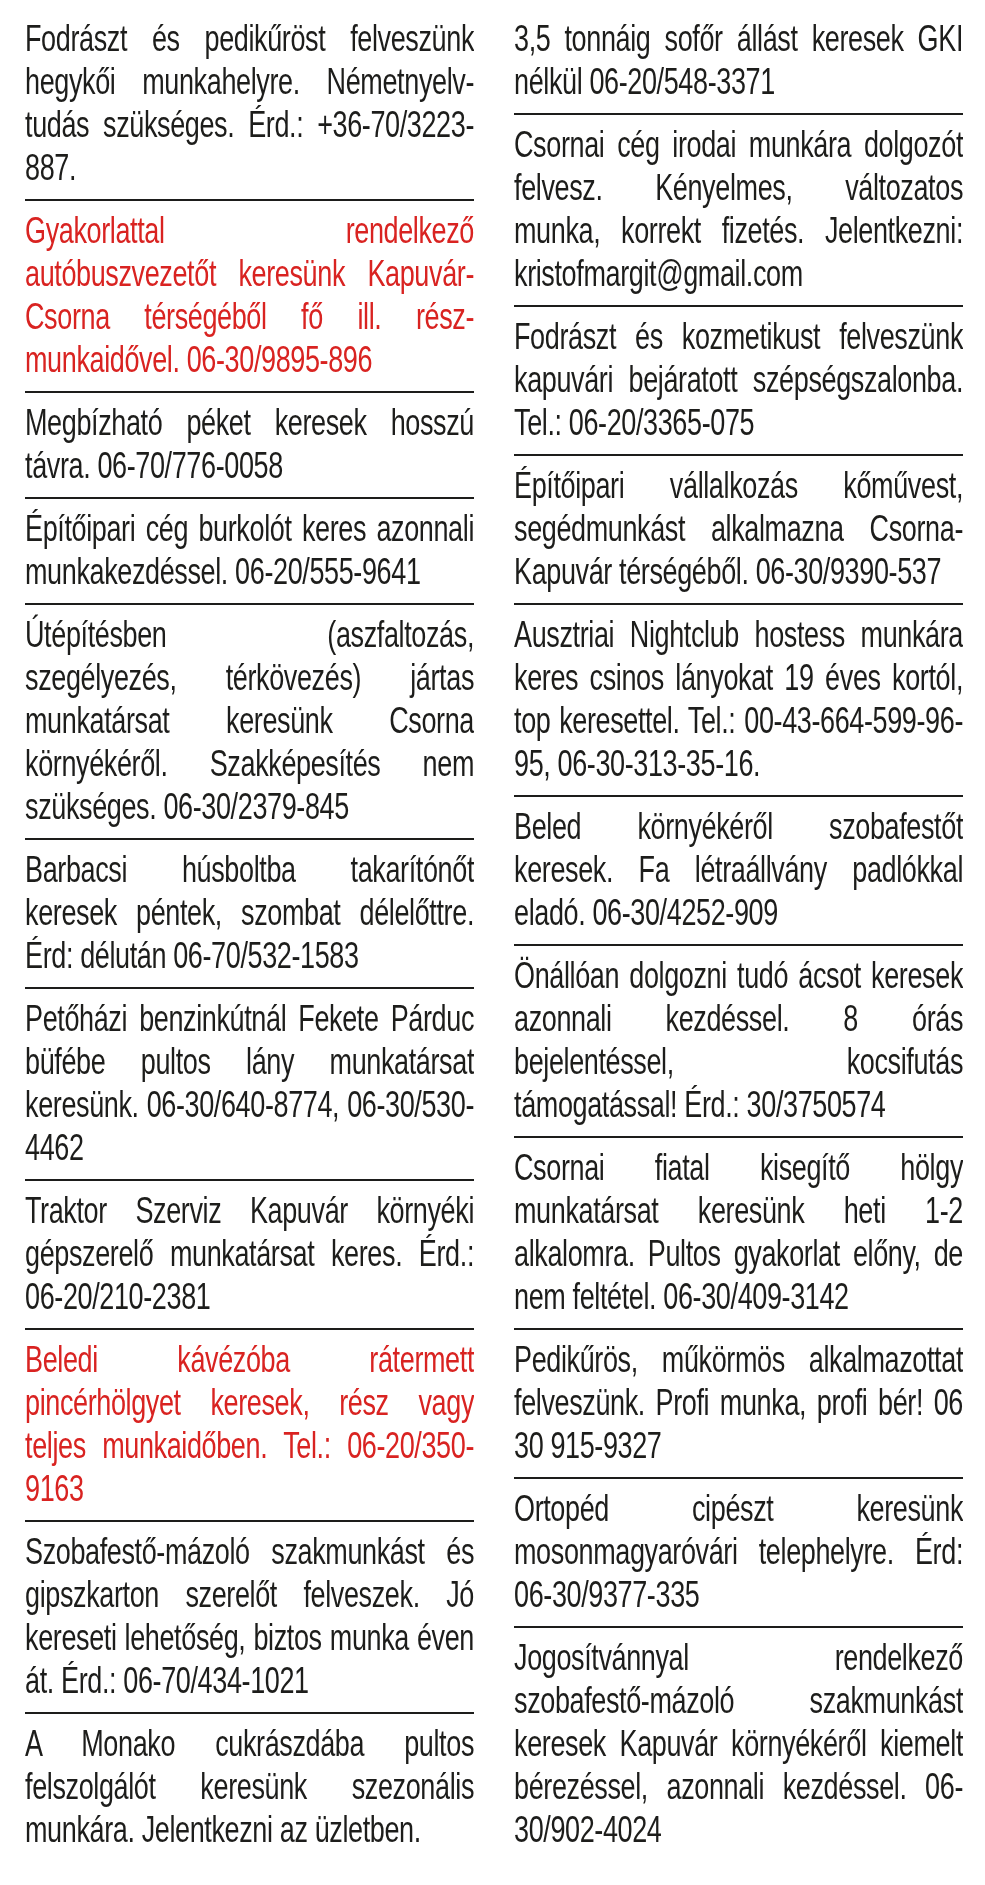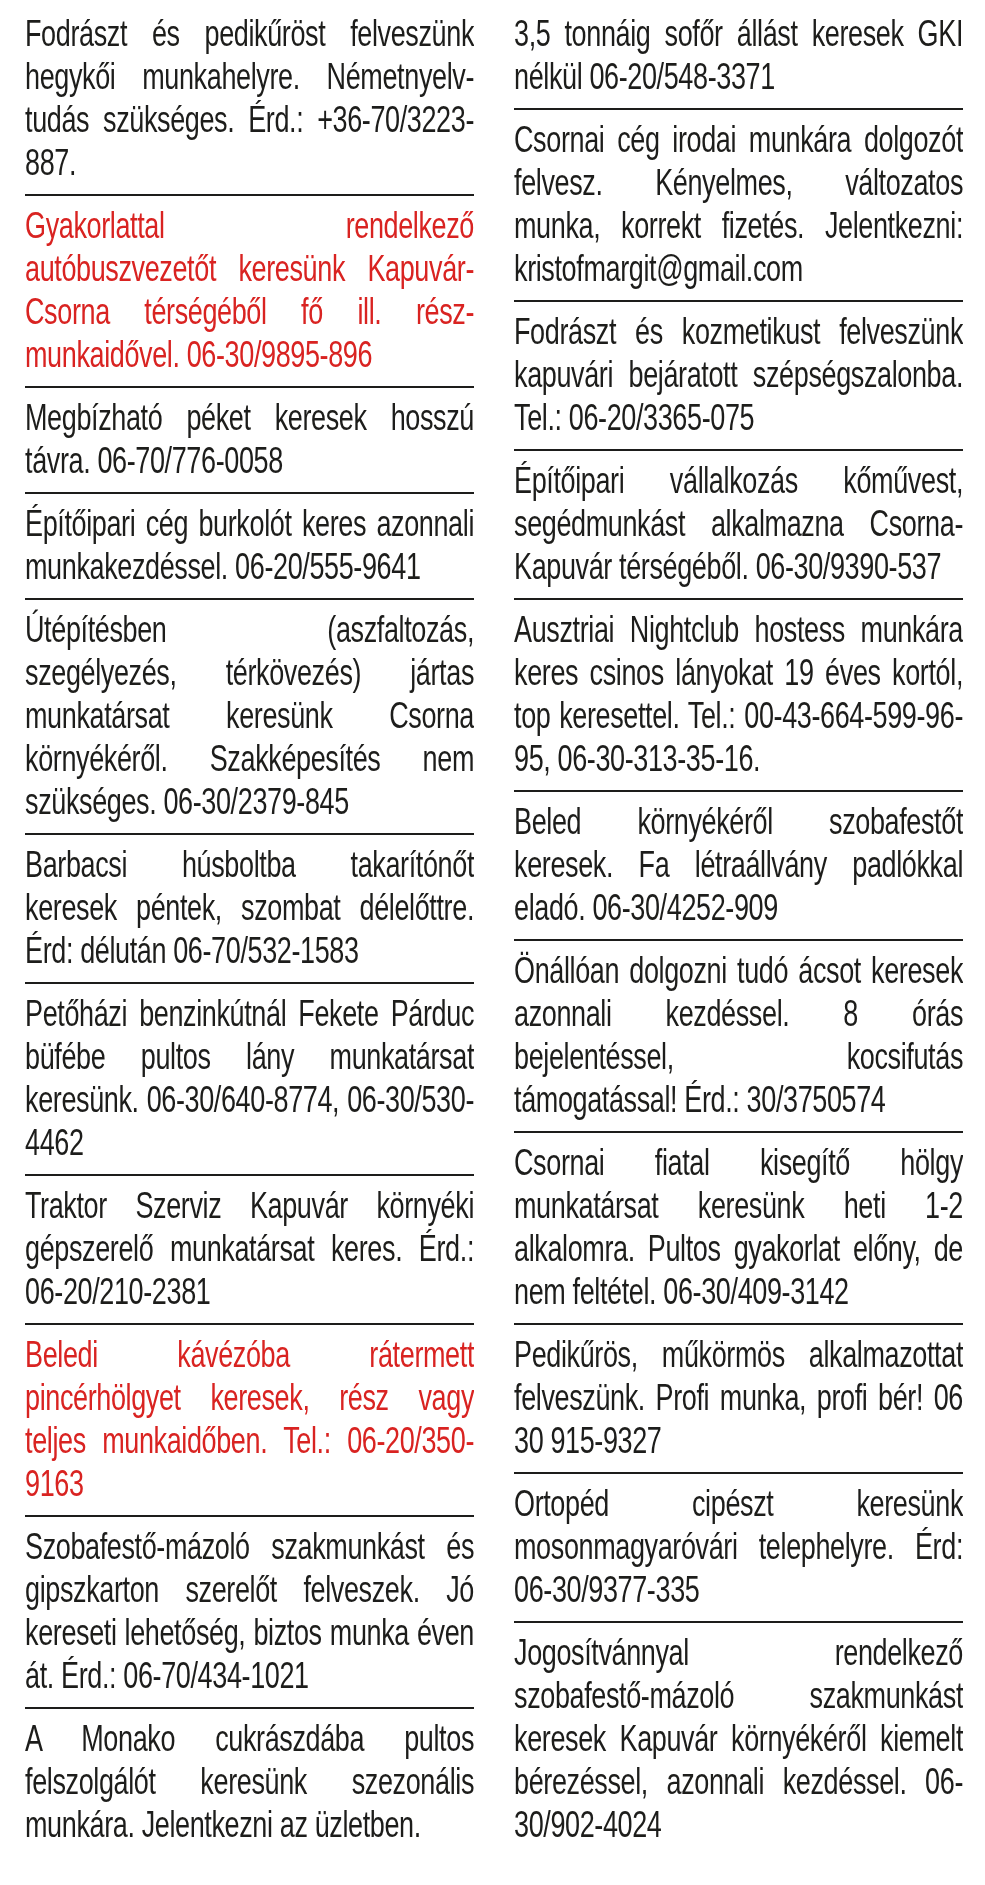--- a/index.html
+++ b/index.html
@@ -9,20 +9,21 @@
     width: 985px;
   }
   .page {
     box-sizing: border-box;
     width: 785px;
     min-height: 1885px;
     display: flex;
     gap: 40px;
     padding: 12px 23px 24px 25px;
     font-family: "Liberation Sans", sans-serif;
+    align-items: flex-end;
   }
   .col {
     width: 449px;
     overflow: hidden;
     flex: 0 0 auto;
   }
   
   .squeeze {
     width: 133.34%;
     transform: scaleX(0.75);

